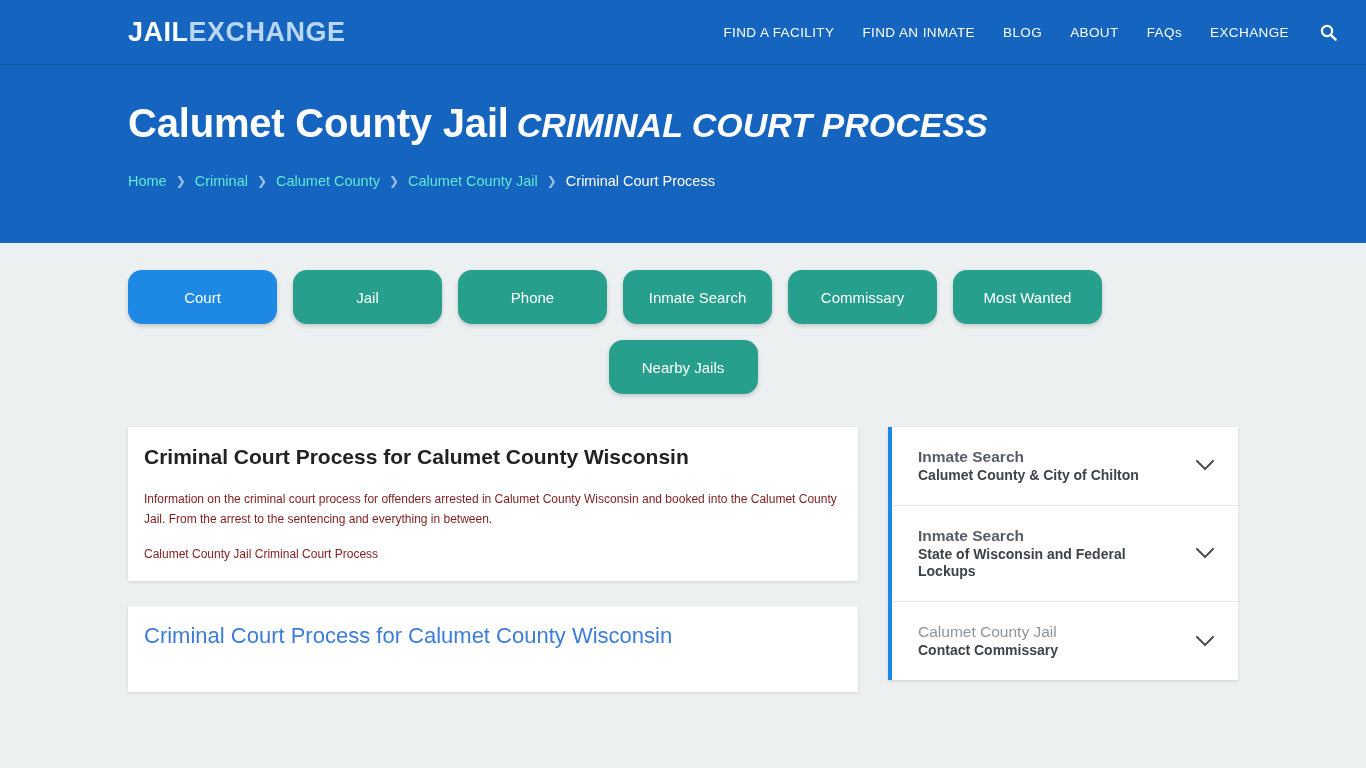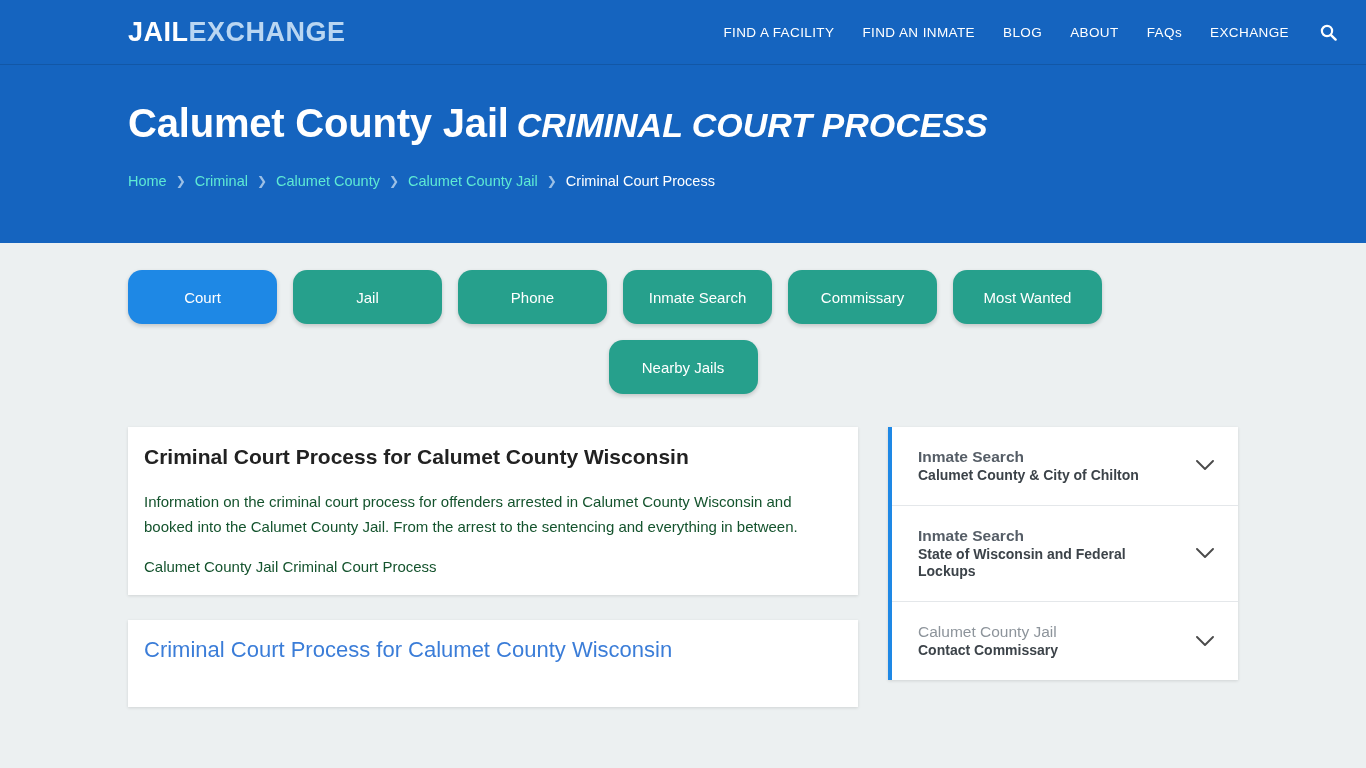--- a/index.html
+++ b/index.html
@@ -160,23 +160,23 @@
   .card + .card { margin-top: 25px; }
 
   .card h1 {
     font-size: 21px;
     font-weight: bold;
     color: #222222;
     line-height: 1.3;
     margin-bottom: 20px;
   }
   .card p {
-    font-size: 15px;
+    font-size: 12px;
     line-height: 1.62;
-    color: #14532d;
+    color: #7f1d1d;
   }
   .card p + p { margin-top: 16px; }
 
   .card h2.link-title {
     font-size: 22px;
     color: #3b7dd8;
     font-weight: normal;
     line-height: 1.3;
     margin-bottom: 26px;
     cursor: pointer;

